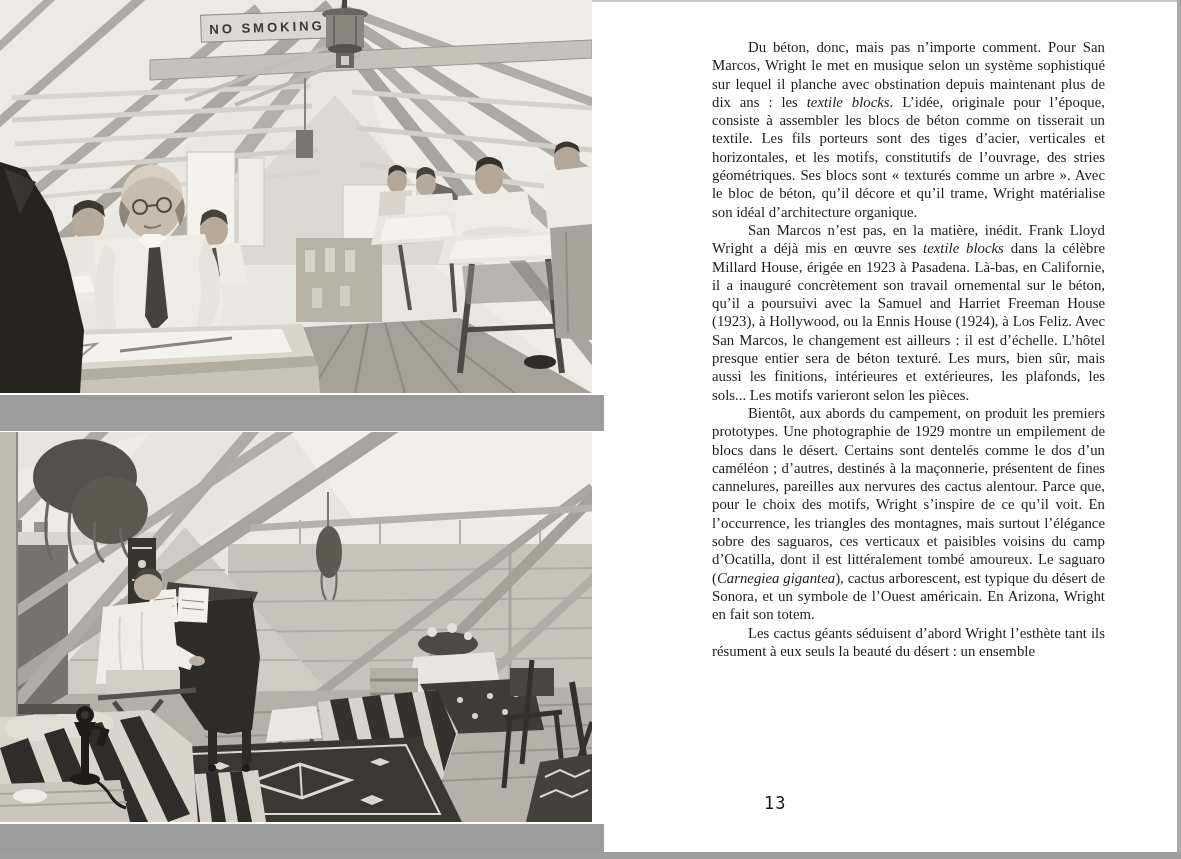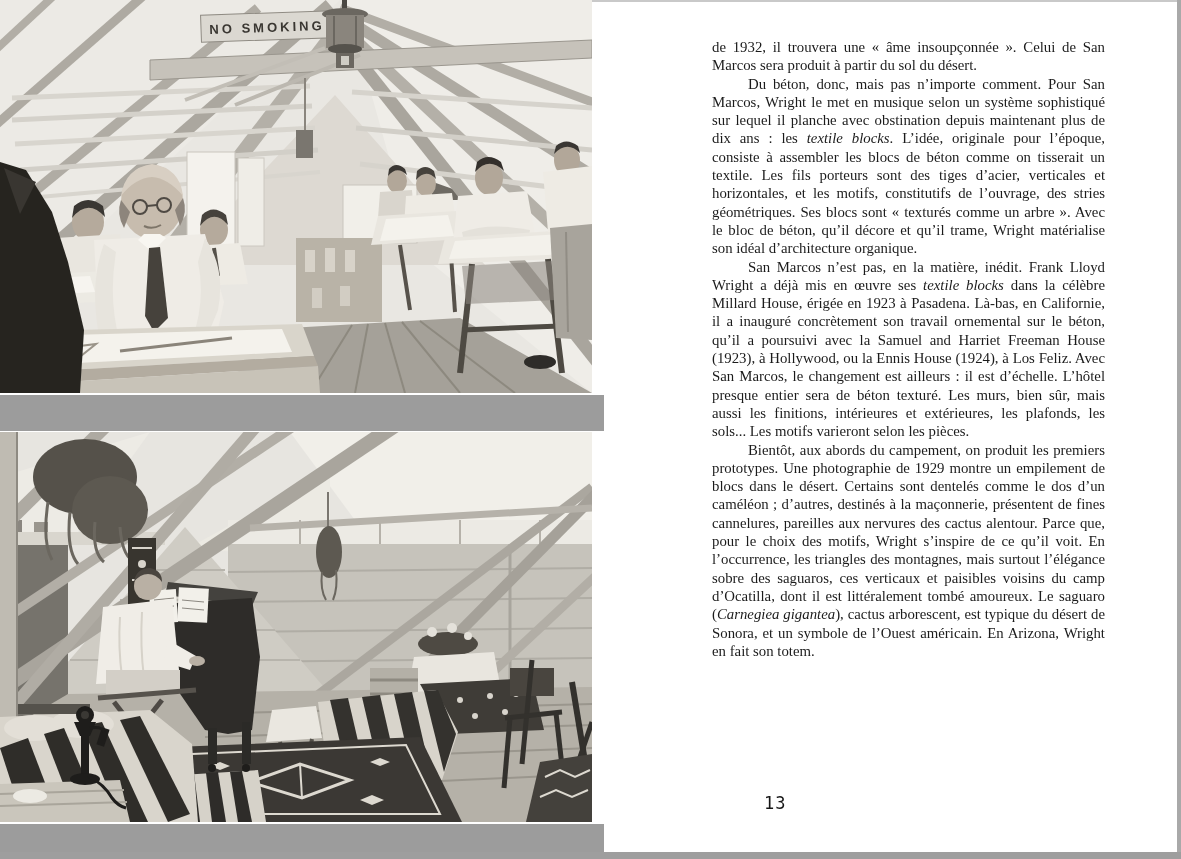--- a/index.html
+++ b/index.html
@@ -387,21 +387,21 @@
         <rect x="81" y="302" width="8" height="42"></rect>
         <ellipse cx="85" cy="347" rx="15" ry="6"></ellipse>
         <rect x="99" y="296" width="8" height="18" transform="rotate(18 103 305)"></rect>
         <path d="M90,296 Q102,294 104,300" stroke="#1e1d1b" stroke-width="3" fill="none"></path>
         <path d="M88,344 Q104,352 112,366 Q118,374 126,376" stroke="#1e1d1b" stroke-width="3" fill="none"></path>
       </g>
     </svg>
   </div>
 
   <div class="abs textblock">
-    <p><span>de 1932, il trouvera une « âme insoupçonnée ». Celui de San Marcos sera produit à partir du sol du désert.</span></p>
     <p class="indent"><span>Du béton, donc, mais pas n’importe comment. Pour San Marcos, Wright le met en musique selon un système sophistiqué sur lequel il planche avec obstination depuis maintenant plus de dix ans : les </span><i>textile blocks</i><span>. L’idée, originale pour l’époque, consiste à assembler les blocs de béton comme on tisserait un textile. Les fils porteurs sont des tiges d’acier, verticales et horizontales, et les motifs, constitutifs de l’ouvrage, des stries géométriques. Ses blocs sont « texturés comme un arbre ». Avec le bloc de béton, qu’il décore et qu’il trame, Wright matérialise son idéal d’architecture organique.</span></p>
     <p class="indent"><span>San Marcos n’est pas, en la matière, inédit. Frank Lloyd Wright a déjà mis en œuvre ses </span><i>textile blocks</i><span> dans la célèbre Millard House, érigée en 1923 à Pasadena. Là-bas, en Californie, il a inauguré concrètement son travail ornemental sur le béton, qu’il a poursuivi avec la Samuel and Harriet Freeman House (1923), à Hollywood, ou la Ennis House (1924), à Los Feliz. Avec San Marcos, le changement est ailleurs : il est d’échelle. L’hôtel presque entier sera de béton texturé. Les murs, bien sûr, mais aussi les finitions, intérieures et extérieures, les plafonds, les sols... Les motifs varieront selon les pièces.</span></p>
     <p class="indent"><span>Bientôt, aux abords du campement, on produit les premiers prototypes. Une photographie de 1929 montre un empilement de blocs dans le désert. Certains sont dentelés comme le dos d’un caméléon ; d’autres, destinés à la maçonnerie, présentent de fines cannelures, pareilles aux nervures des cactus alentour. Parce que, pour le choix des motifs, Wright s’inspire de ce qu’il voit. En l’occurrence, les triangles des montagnes, mais surtout l’élégance sobre des saguaros, ces verticaux et paisibles voisins du camp d’Ocatilla, dont il est littéralement tombé amoureux. Le saguaro (</span><i>Carnegiea gigantea</i><span>), cactus arborescent, est typique du désert de Sonora, et un symbole de l’Ouest américain. En Arizona, Wright en fait son totem.</span></p>
+    <p class="indent"><span>Les cactus géants séduisent d’abord Wright l’esthète tant ils résument à eux seuls la beauté du désert : un ensemble</span></p>
   </div>
 
   <div class="abs pagenum">13</div>
 
 </div>
 
 </body></html>

